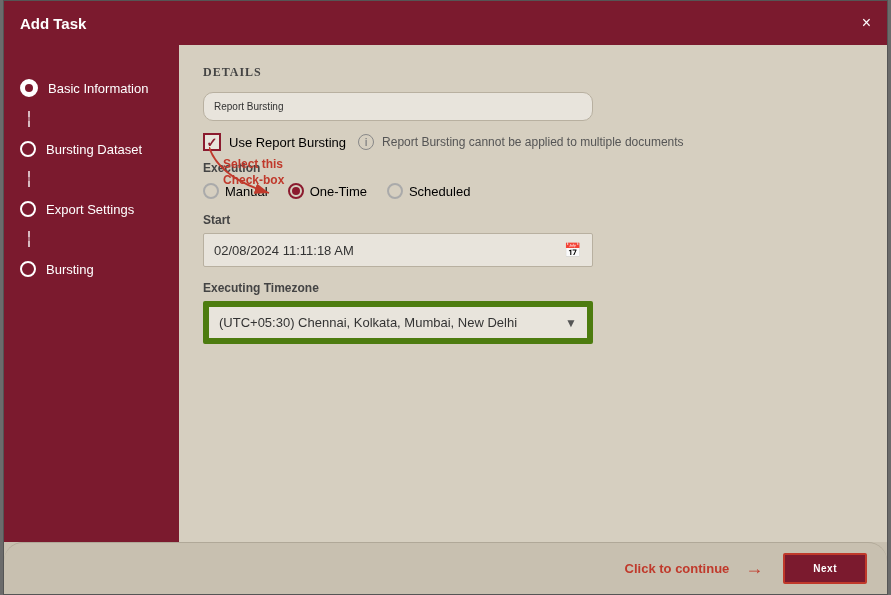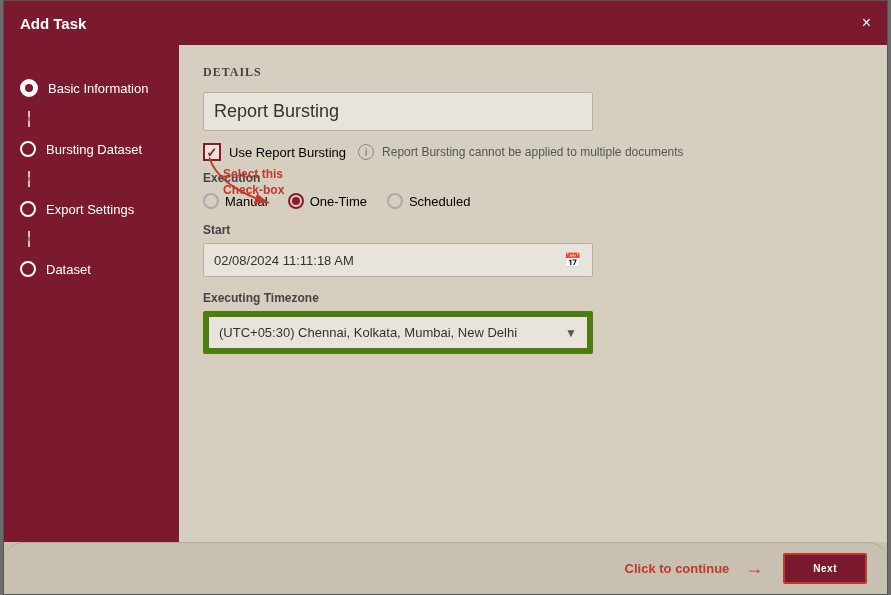--- a/index.html
+++ b/index.html
@@ -111,24 +111,24 @@
       font-weight: 700;
       color: #444;
       letter-spacing: 1px;
       margin-bottom: 12px;
       text-transform: uppercase;
       font-family: Liberation Serif, serif;
     }
     .input-field {
       background: #e8e4dc;
       border: 1px solid #b8b0a0;
-      border-radius: 2px;
+      border-radius: 10px;
       padding: 8px 10px;
       width: 390px;
-      font-size: 18px;
+      font-size: 10px;
       color: #333;
       margin-bottom: 12px;
     }
     .checkbox-row {
       display: flex;
       align-items: center;
       gap: 8px;
       margin-bottom: 10px;
       position: relative;
     }
@@ -309,21 +309,21 @@
         <span class="step-label">Bursting Dataset</span>
       </div>
       <div class="sidebar-connector"></div>
       <div class="sidebar-item">
         <div class="step-dot"></div>
         <span class="step-label">Export Settings</span>
       </div>
       <div class="sidebar-connector"></div>
       <div class="sidebar-item">
         <div class="step-dot"></div>
-        <span class="step-label">Dataset</span>
+        <span class="step-label">Bursting</span>
       </div>
     </div>
 
     <div class="main-content">
       <div class="section-title">DETAILS</div>
 
       <div class="input-field">
         <span>Report Bursting</span>
       </div>
 

